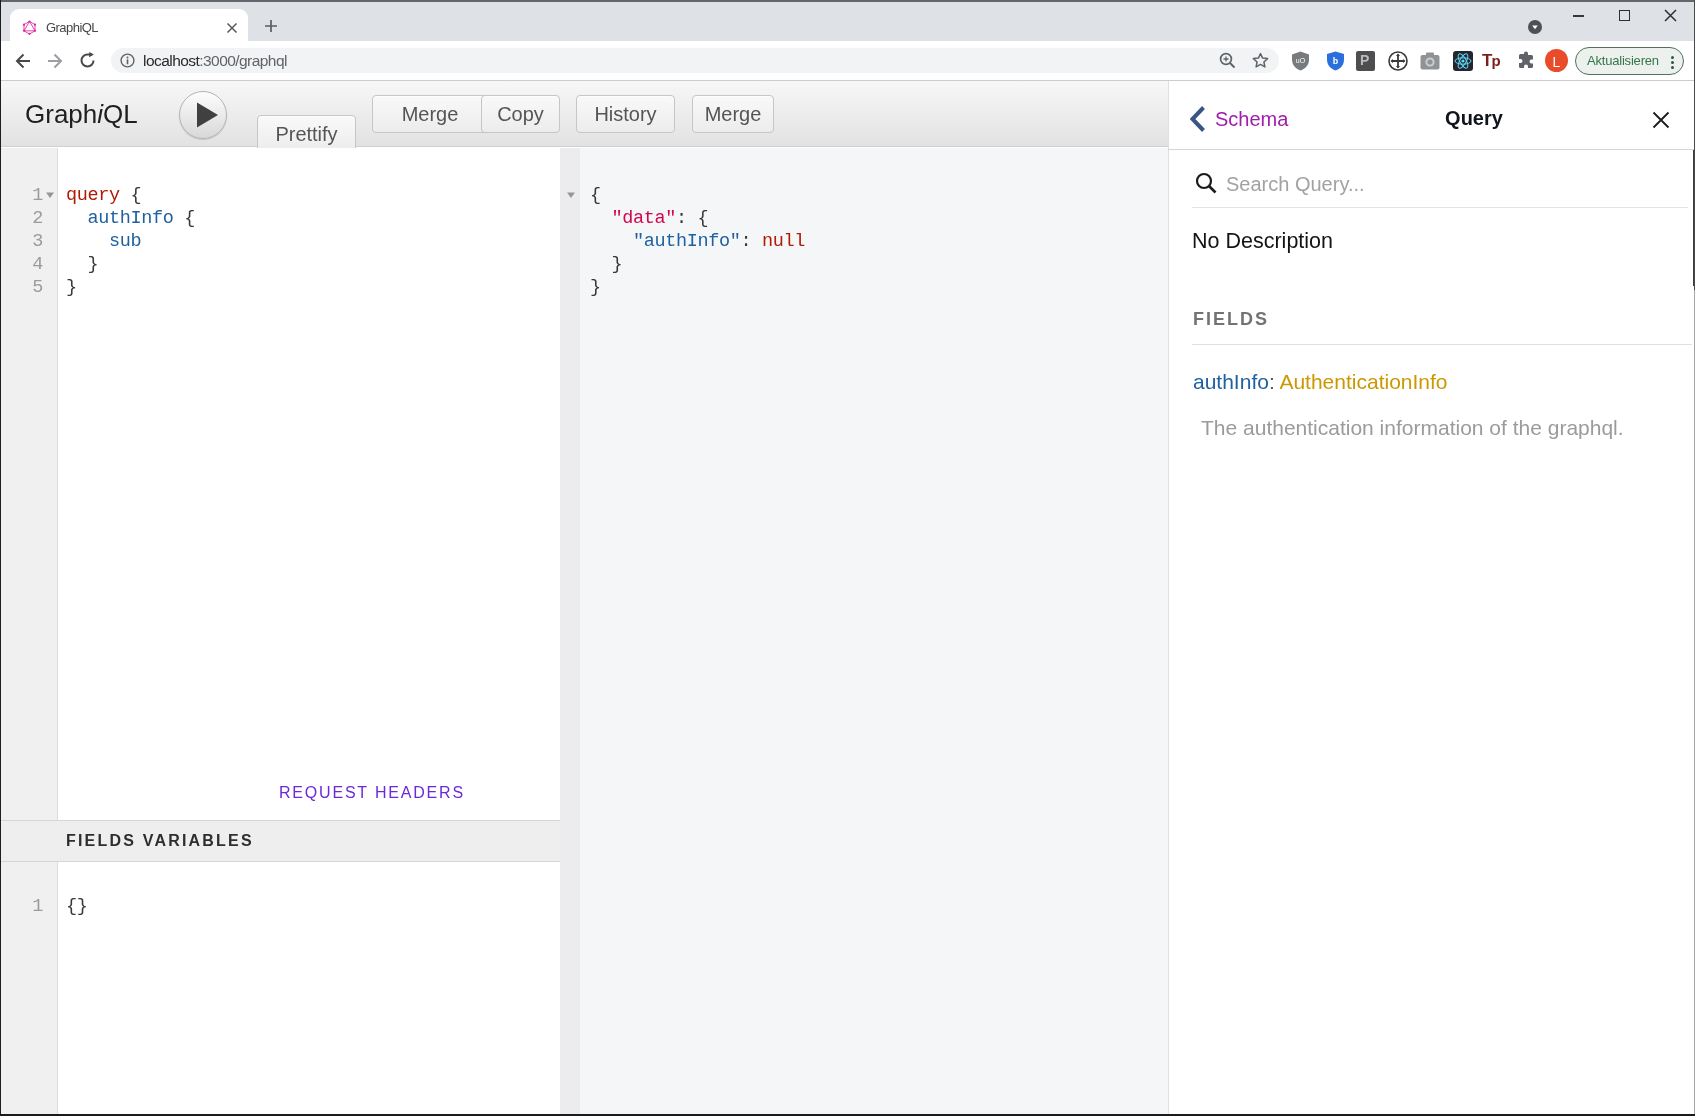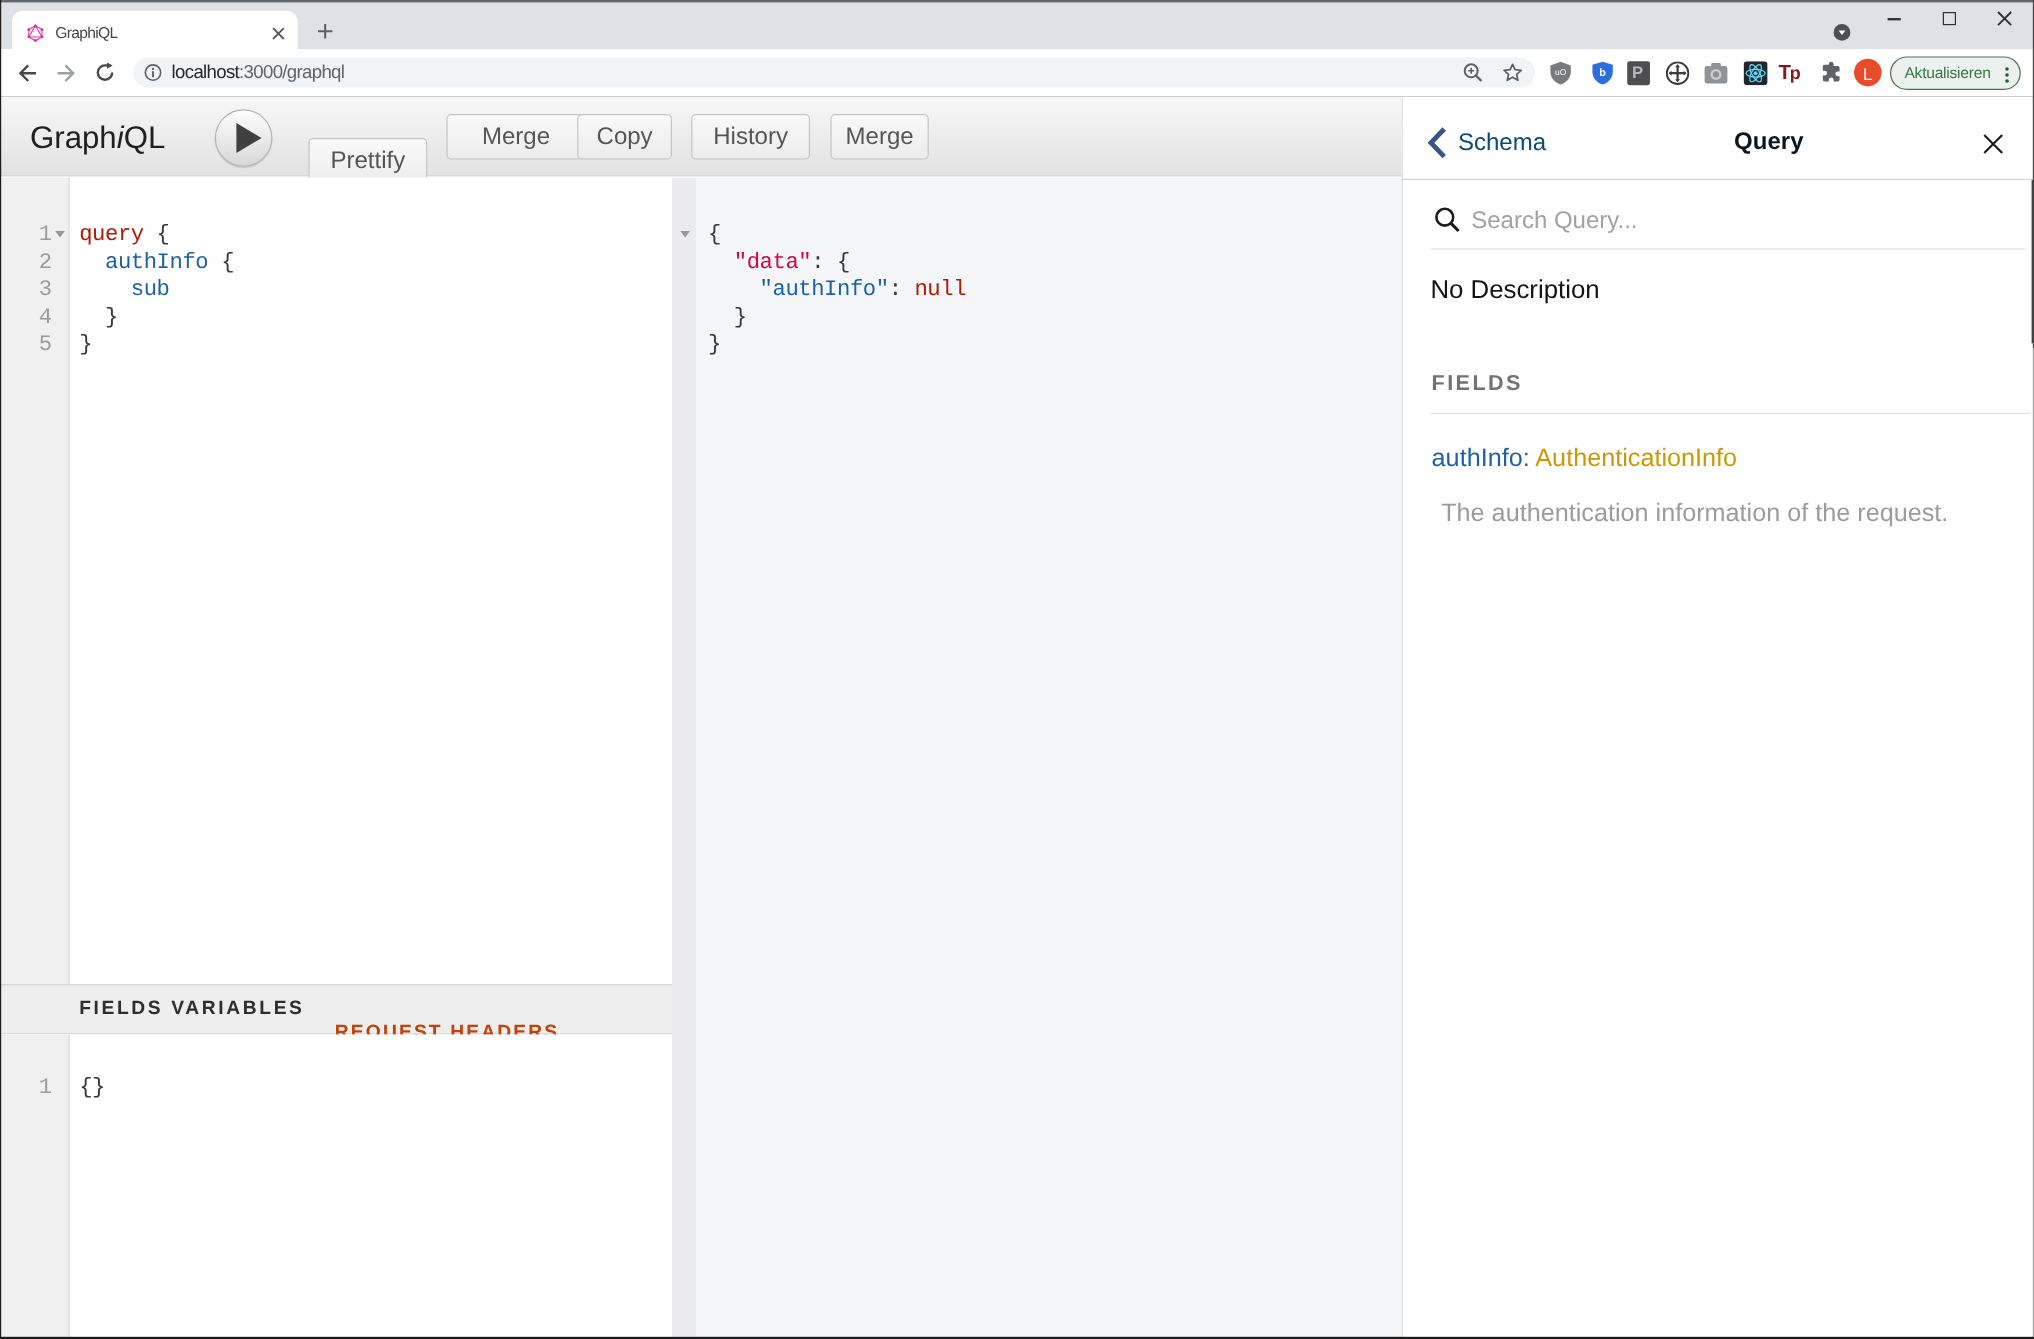--- a/index.html
+++ b/index.html
@@ -174,49 +174,49 @@
     <path d="M1 1.5 L9 1.5 L5 7 Z" fill="#969696"></path>
   </svg>
   <div class="abs mono" style="left:590px;top:184px;"><span class="pun">{</span>
 <span class="def">  "data"</span><span class="pun">: {</span>
 <span class="prop">    "authInfo"</span><span class="pun">: </span><span class="atom">null</span>
 <span class="pun">  }</span>
 <span class="pun">}</span></div>
 
   <div class="abs" style="left:0;top:820px;width:560px;height:42px;background:#eeeeee;border-top:1px solid #d6d6d6;border-bottom:1px solid #d6d6d6;"></div>
   <div class="abs" style="left:66px;top:832px;font-size:16px;font-weight:bold;letter-spacing:2.2px;color:#2e2e2e;">FIELDS VARIABLES</div>
-  <div class="abs" style="left:279px;top:852px;font-size:16px;font-weight:bold;letter-spacing:1.8px;color:#c2410c;">REQUEST HEADERS</div>
+  <div class="abs" style="left:279px;top:784px;font-size:16px;font-weight:normal;letter-spacing:1.8px;color:#6d28d9;">REQUEST HEADERS</div>
   <div class="abs" style="left:0;top:862px;width:560px;height:252px;background:#fff;"></div>
   <div class="abs" style="left:0;top:862px;width:58px;height:252px;background:#f0f0f0;border-right:1px solid #dddddd;"></div>
   <div class="abs mono" style="left:0;top:895px;width:43px;text-align:right;color:#9b9b9b;">1</div>
   <div class="abs mono" style="left:66px;top:895px;"><span class="pun">{}</span></div>
 
   <div class="abs" style="left:1168px;top:81px;width:527px;height:1033px;background:#fff;border-left:1px solid #e0e0e0;"></div>
   <div class="abs" style="left:1168px;top:81px;width:527px;height:69px;border-bottom:1px solid #d6d6d6;"></div>
   <svg class="abs" style="left:1189px;top:105px;" width="17" height="28" viewBox="0 0 17 28">
     <path d="M14.5 2.5 L3.5 14 L14.5 25.5" stroke="#3a5486" stroke-width="4" fill="none"></path>
   </svg>
-  <div class="abs" style="left:1215px;top:108px;font-size:20px;color:#0c4a6e;">Schema</div>
+  <div class="abs" style="left:1215px;top:108px;font-size:20px;color:#a21caf;">Schema</div>
   <div class="abs" style="left:1374px;top:107px;width:200px;text-align:center;font-size:20px;font-weight:bold;color:#10141c;">Query</div>
   <svg class="abs" style="left:1652px;top:111px;" width="18" height="18" viewBox="0 0 18 18">
     <path d="M1.5 1.5 L16.5 16.5 M16.5 1.5 L1.5 16.5" stroke="#1c1c1c" stroke-width="1.8"></path>
   </svg>
 
   <div class="abs" style="left:1192px;top:150px;width:496px;height:58px;border-bottom:1px solid #e3e3e3;"></div>
   <svg class="abs" style="left:1194px;top:171px;" width="24" height="24" viewBox="0 0 24 24">
     <circle cx="10" cy="10" r="7" stroke="#1b1b1b" stroke-width="2.2" fill="none"></circle>
     <path d="M15 15 L21.5 21.5" stroke="#1b1b1b" stroke-width="2.6"></path>
   </svg>
   <div class="abs" style="left:1226px;top:172.5px;font-size:20px;color:#a2a2a2;">Search Query...</div>
 
   <div class="abs" style="left:1192px;top:229px;font-size:21.5px;color:#141414;">No Description</div>
   <div class="abs" style="left:1193px;top:309px;font-size:18px;font-weight:bold;letter-spacing:2px;color:#737373;">FIELDS</div>
   <div class="abs" style="left:1192px;top:344px;width:500px;height:1px;background:#e0e0e0;"></div>
   <div class="abs" style="left:1193px;top:370px;font-size:21px;"><span style="color:#1F61A0;">authInfo</span><span style="color:#555;">: </span><span style="color:#CA9800;">AuthenticationInfo</span></div>
-  <div class="abs" style="left:1201px;top:416px;font-size:21px;color:#9b9b9b;">The authentication information of the request.</div>
+  <div class="abs" style="left:1201px;top:416px;font-size:21px;color:#9b9b9b;">The authentication information of the graphql.</div>
 
   <div class="abs" style="left:1693px;top:150px;width:2px;height:136px;background:#3c3c3c;"></div>
 
   <div class="abs" style="left:0;top:0;width:1px;height:1116px;background:#1e1e1e;"></div>
   <div class="abs" style="left:1694px;top:0;width:1px;height:290px;background:#4a4a4a;"></div>
   <div class="abs" style="left:1694px;top:290px;width:1px;height:826px;background:#a5a5a5;"></div>
   <div class="abs" style="left:0;top:1114px;width:1695px;height:2px;background:#1b1b1b;"></div>
 
 </div>
 <style>

